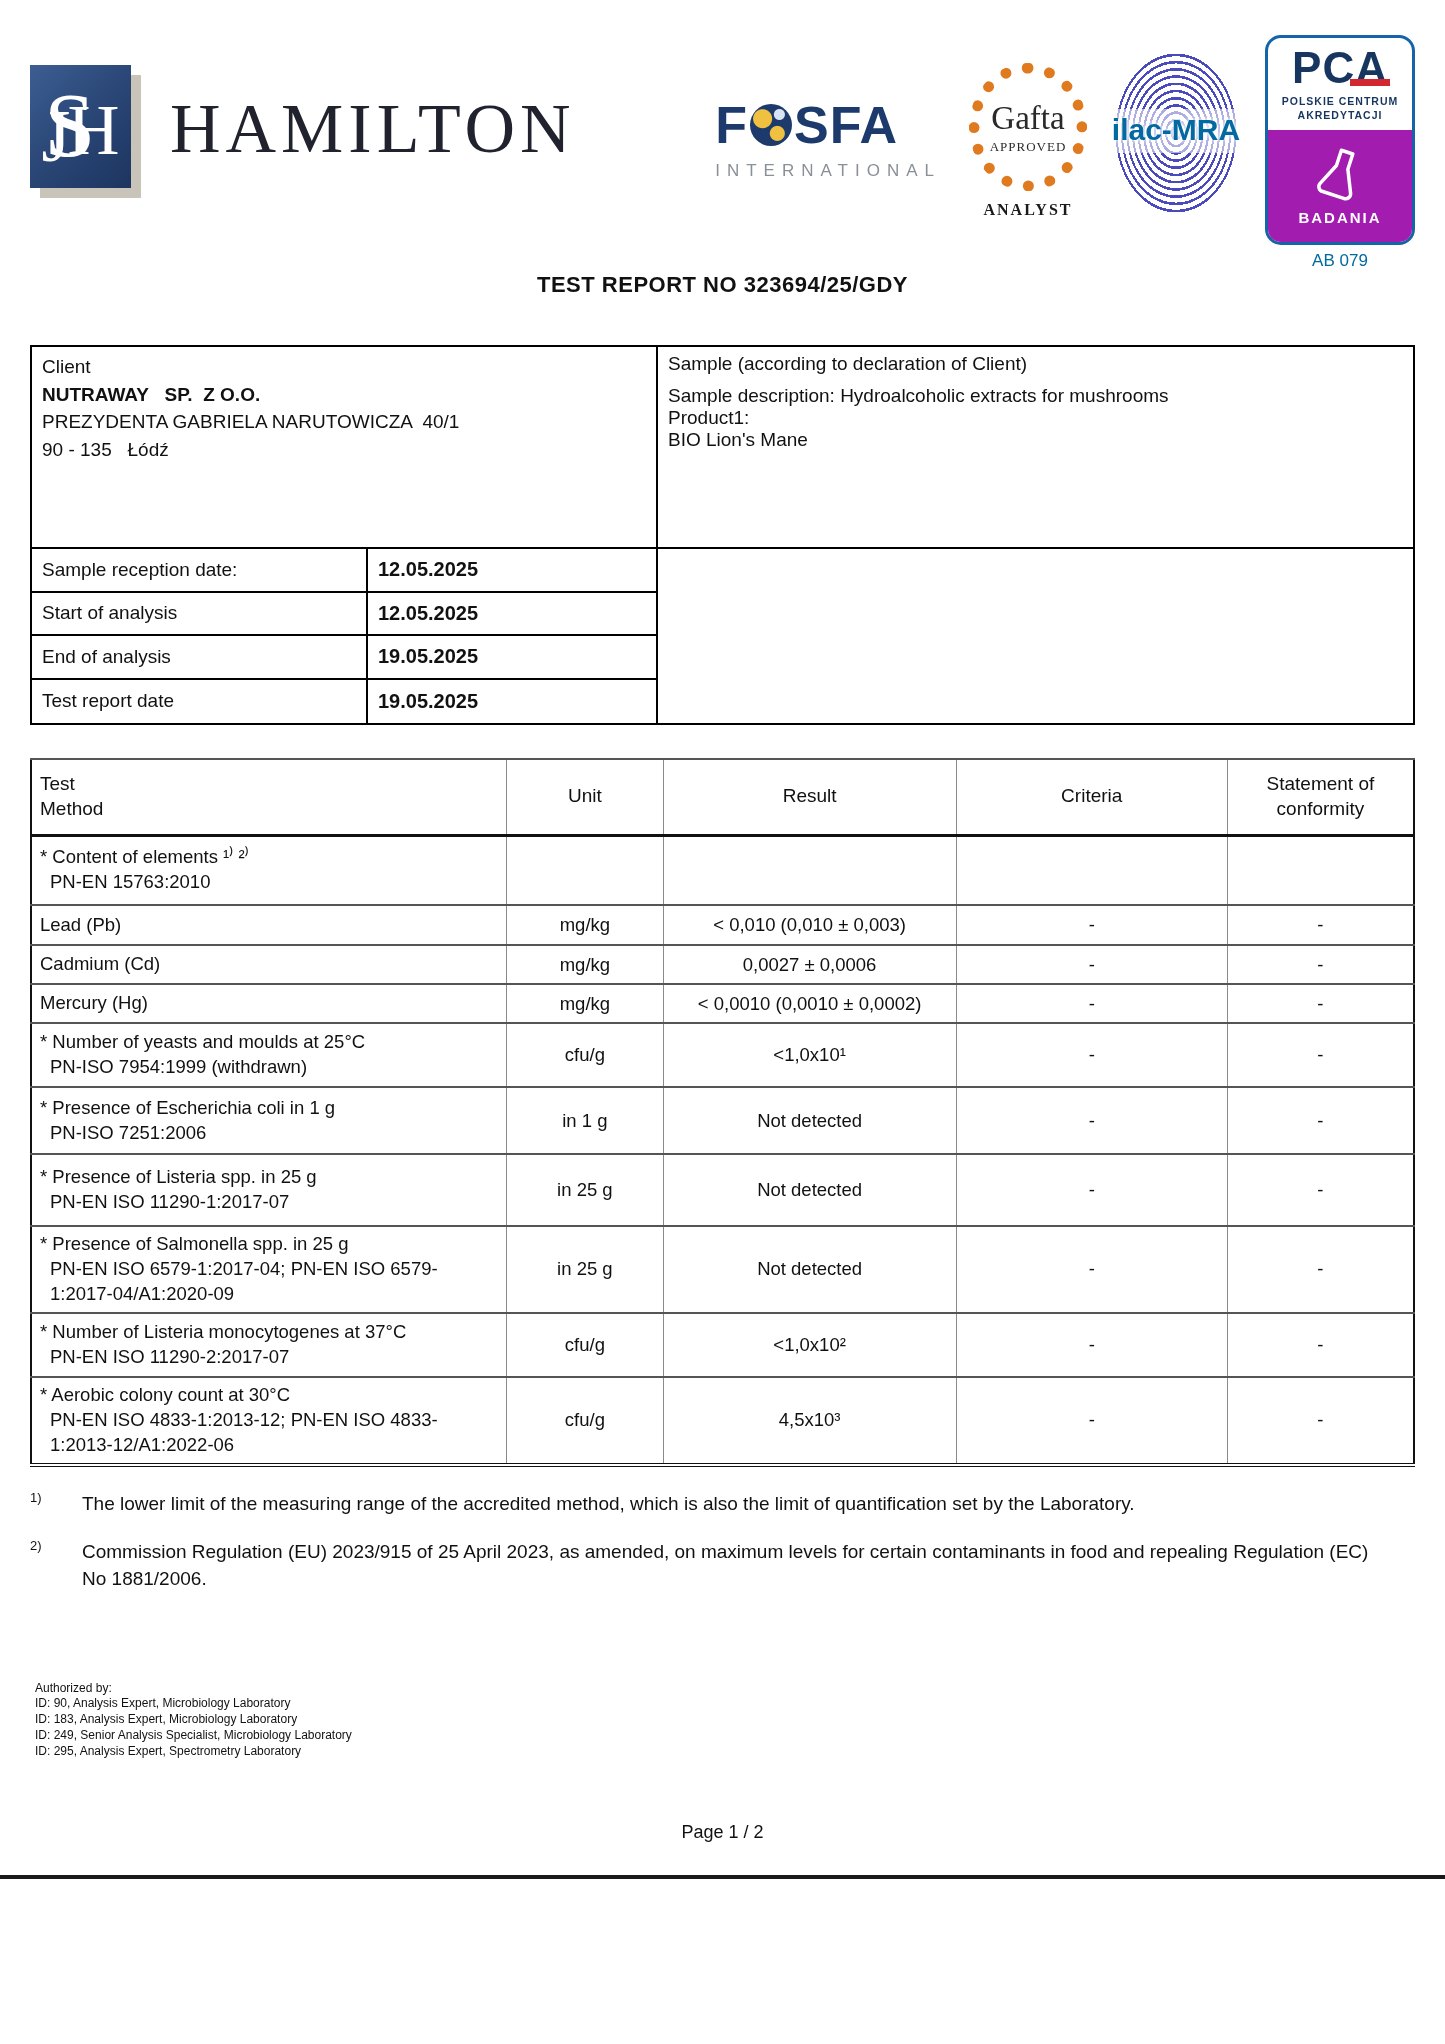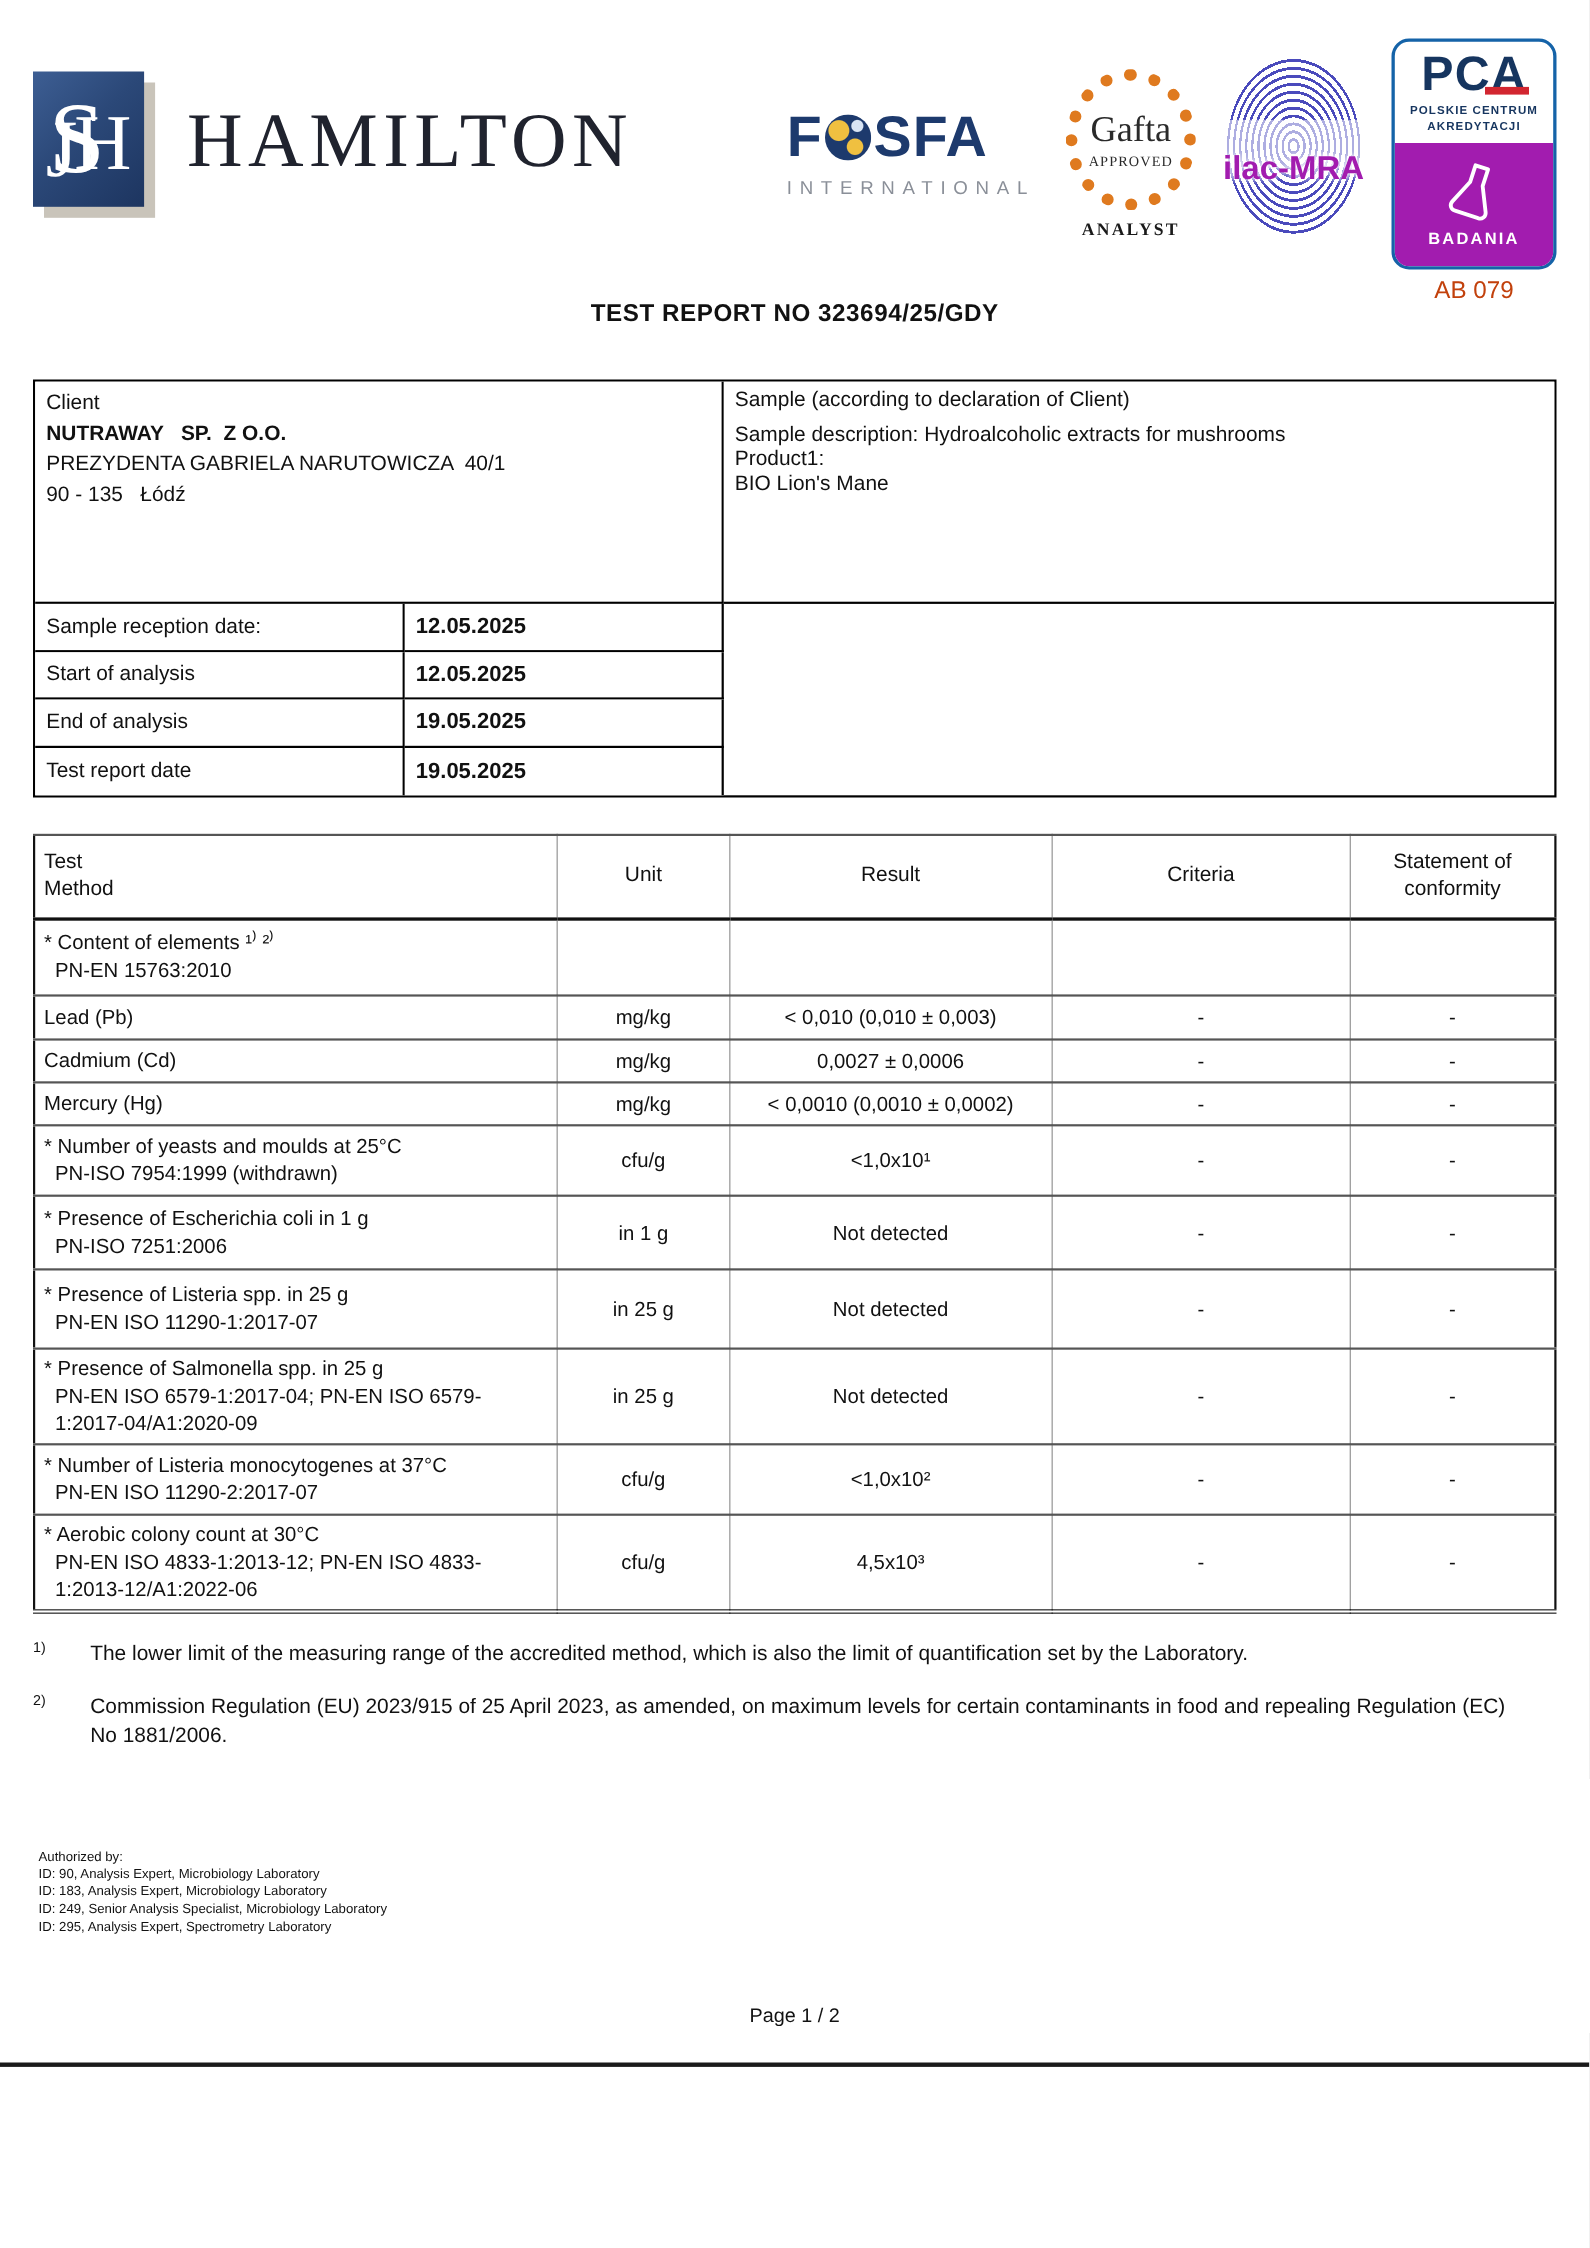--- a/index.html
+++ b/index.html
@@ -45,32 +45,32 @@
   .gafta-name { font-family:"Liberation Serif", serif; font-size:33px; color:#2a2a2a; }
   .gafta-approved { font-family:"Liberation Serif", serif; font-size:13px; letter-spacing:1px; color:#2a2a2a; margin-top:2px; }
   .gafta-analyst { font-family:"Liberation Serif", serif; font-size:16px; font-weight:bold; letter-spacing:2px; color:#1a1a1a; margin-top:10px; }
   
   .ilac { margin-top:18px; position:relative; width:122px; height:160px; }
   .ilac-seal { position:absolute; inset:0; border-radius:50%;
     background:repeating-radial-gradient(ellipse 61px 80px at 50% 50%, #ffffff 0 3.5px, #2a2ab0 3.5px 5.5px);
     opacity:.85; }
   .ilac-band { position:absolute; left:-6px; right:-6px; top:56px; height:44px; background:rgba(255,255,255,.55); }
   .ilac-text { position:absolute; left:-8px; right:-8px; top:60px; text-align:center;
-    font-size:30px; font-weight:bold; color:#a21caf; letter-spacing:0px;
-    text-shadow:0 0 4px #fff,0 0 6px #fff;margin-top:24px; }
+    font-size:30px; font-weight:bold; color:#0369a1; letter-spacing:0px;
+    text-shadow:0 0 4px #fff,0 0 6px #fff; }
   
   .pca { text-align:center; }
   .pca-frame { width:150px; border:3px solid #1563a8; border-radius:16px; background:#fff; overflow:hidden; padding-top:10px; }
   .pca-title { font-size:44px; font-weight:bold; color:#16355f; letter-spacing:1px; line-height:0.9; position:relative; display:inline-block; }
   .pca-red { position:absolute; right:-2px; bottom:2px; width:40px; height:7px; background:#d22630; }
   .pca-sub { font-size:10.5px; font-weight:bold; color:#16355f; letter-spacing:1px; line-height:1.35; margin-top:6px; }
   .pca-badge { margin-top:8px; background:#a21caf; height:112px; display:flex; flex-direction:column; align-items:center; justify-content:center; }
   .pca-badge svg { display:block; }
   .pca-badania { color:#fff; font-weight:bold; font-size:15px; letter-spacing:2px; margin-top:6px; }
-  .pca-code { font-size:22px; color:#c2410c; margin-top:6px; }
+  .pca-code { font-size:17px; color:#0369a1; margin-top:6px; }
 
   
   .report-title { text-align:center; font-size:22px; font-weight:bold; letter-spacing:.5px; margin-top:42px; }
 
   
   .info-grid { display:grid; grid-template-columns:336px 290px 1fr; grid-template-rows:202px repeat(4,43.5px);
     border:2px solid #000; margin-top:47px; font-size:19px; }
   .ig-cell { border-right:2px solid #000; border-bottom:2px solid #000; padding:4px 10px; background:#fff; }
   .ig-client { grid-column:1/3; grid-row:1; line-height:1.45; padding-top:6px; }
   .ig-sample { grid-column:3; grid-row:1; border-right:none; padding-top:6px; }

